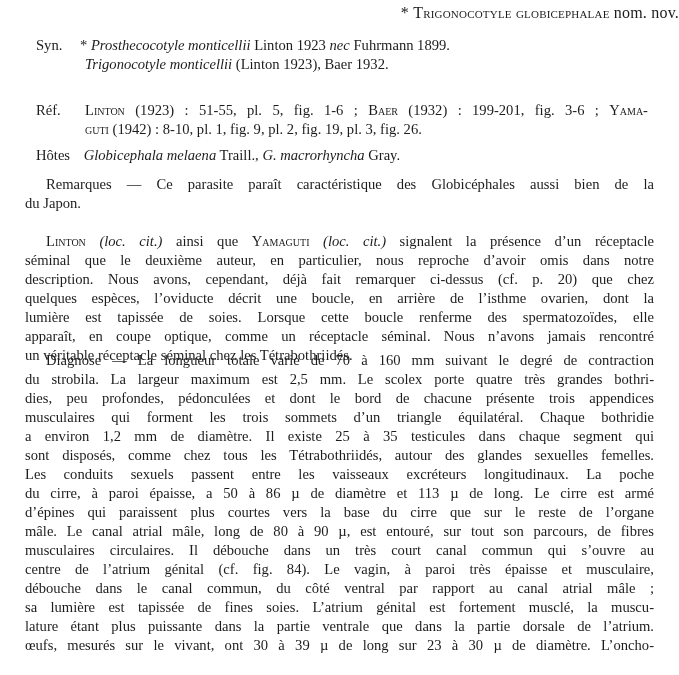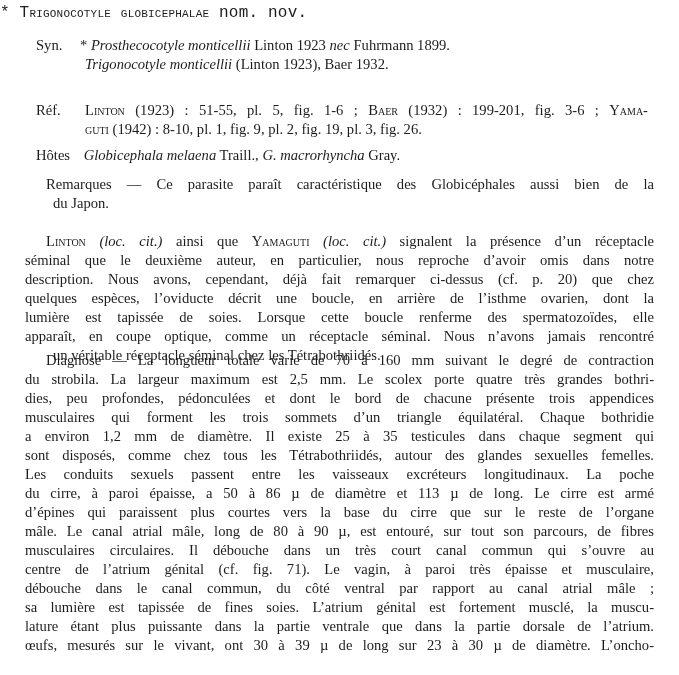--- a/index.html
+++ b/index.html
@@ -5,31 +5,31 @@
   html, body { margin: 0; padding: 0; background: #ffffff; }
   body {
     width: 679px; height: 675px; overflow: hidden;
     font-family: "Liberation Serif", "DejaVu Serif", serif;
     color: #1c1c1c;
     font-size: 14.6px;
     position: relative;
   }
   .title {
     position: absolute; left: 0; top: 4px; width: 679px;
-    text-align: left; font-size: 16px; letter-spacing: 0.2px; font-family: Liberation Mono, monospace;
+    text-align: right; font-size: 16px; letter-spacing: 0.2px;
   }
   .sc { font-variant: small-caps; }
   .block { position: absolute; left: 36px; width: 612px; }
   .line { height: 19px; line-height: 19px; white-space: nowrap; }
   .lab { display: inline-block; width: 44px; }
   .ind { padding-left: 49px; }
   .last { text-align-last: left; }
   .para { position: absolute; left: 25px; width: 629px; }
   .para .line { text-align: justify; text-align-last: justify; white-space: nowrap; overflow: hidden; }
-  .para .line.last { text-align-last: left; margin-left: 28px; }
+  .para .line.last { text-align-last: left; }
   .para .first { text-indent: 21px; }
   i { font-style: italic; }
 </style>
 </head>
 <body>
 
 <div>
 
   <div class="title"><span>* </span><span class="sc">Trigonocotyle globicephalae</span><span> nom. nov.</span></div>
 
@@ -76,21 +76,21 @@
     <div class="line">du strobila. La largeur maximum est 2,5 mm. Le scolex porte quatre très grandes bothri-</div>
     <div class="line">dies, peu profondes, pédonculées et dont le bord de chacune présente trois appendices</div>
     <div class="line">musculaires qui forment les trois sommets d’un triangle équilatéral. Chaque bothridie</div>
     <div class="line">a environ 1,2 mm de diamètre. Il existe 25 à 35 testicules dans chaque segment qui</div>
     <div class="line">sont disposés, comme chez tous les Tétrabothriidés, autour des glandes sexuelles femelles.</div>
     <div class="line">Les conduits sexuels passent entre les vaisseaux excréteurs longitudinaux. La poche</div>
     <div class="line">du cirre, à paroi épaisse, a 50 à 86 µ de diamètre et 113 µ de long. Le cirre est armé</div>
     <div class="line">d’épines qui paraissent plus courtes vers la base du cirre que sur le reste de l’organe</div>
     <div class="line">mâle. Le canal atrial mâle, long de 80 à 90 µ, est entouré, sur tout son parcours, de fibres</div>
     <div class="line">musculaires circulaires. Il débouche dans un très court canal commun qui s’ouvre au</div>
-    <div class="line">centre de l’atrium génital (cf. fig. 71). Le vagin, à paroi très épaisse et musculaire,</div>
+    <div class="line">centre de l’atrium génital (cf. fig. 84). Le vagin, à paroi très épaisse et musculaire,</div>
     <div class="line">débouche dans le canal commun, du côté ventral par rapport au canal atrial mâle ;</div>
     <div class="line">sa lumière est tapissée de fines soies. L’atrium génital est fortement musclé, la muscu-</div>
     <div class="line">lature étant plus puissante dans la partie ventrale que dans la partie dorsale de l’atrium.</div>
     <div class="line">œufs, mesurés sur le vivant, ont 30 à 39 µ de long sur 23 à 30 µ de diamètre. L’oncho-</div>
     <div class="line last"></div>
   </div>
 
 </div>
 
 </body></html>

